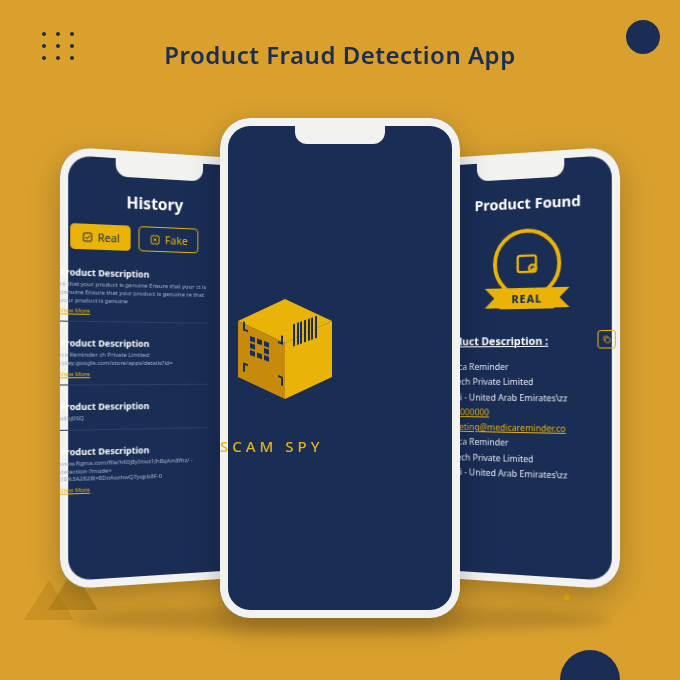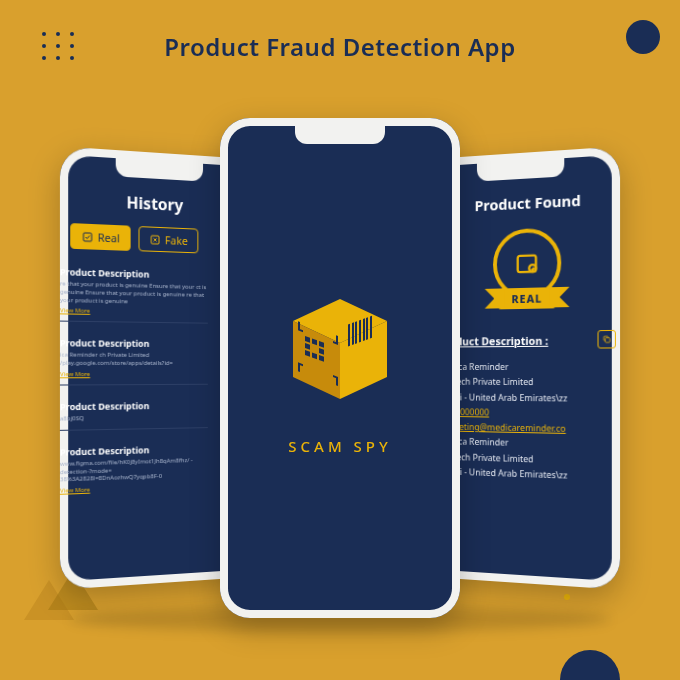--- a/index.html
+++ b/index.html
@@ -8,21 +8,21 @@
   
   .dots{position:absolute;display:grid;grid-template-columns:repeat(3,6px);gap:8px}
   .dots span{width:4px;height:4px;background:#1a2d55;border-radius:50%}
   .dots.top-left{top:32px;left:42px}
   .big-dot{position:absolute;width:34px;height:34px;border-radius:50%;background:#1a2d55;top:20px;right:20px}
   .half-circle{position:absolute;width:60px;height:60px;border-radius:50%;background:#1a2d55;bottom:-30px;right:60px}
   .small-dot{position:absolute;width:6px;height:6px;border-radius:50%;background:#eab308;bottom:80px;right:110px}
   .tri{position:absolute;width:0;height:0;border-style:solid;left:24px;bottom:60px;border-width:0 25px 40px 25px;border-color:transparent transparent #c08820 transparent;opacity:.6}
   .tri2{left:48px;bottom:70px;border-color:transparent transparent #a07310 transparent;opacity:.5}
 
-  .page-title{position:absolute;top:30px;left:0;width:100%;text-align:center;font-size:24px;font-weight:600;color:#1a2d55;letter-spacing:.5px}
+  .page-title{position:absolute;top:38px;left:0;width:100%;text-align:center;font-size:24px;font-weight:600;color:#1a2d55;letter-spacing:.5px}
 
   .stage{position:absolute;top:98px;left:0;width:100%;height:540px;display:flex;align-items:center;justify-content:center}
   
   
   .phone{background:#1a2d55;border-radius:30px;position:relative;box-shadow:0 10px 30px rgba(0,0,0,.25),inset 0 0 0 8px #f2f2f0;overflow:hidden;color:#fff}
   .phone .notch{position:absolute;top:8px;left:50%;transform:translateX(-50%);width:90px;height:18px;background:#f2f2f0;border-radius:0 0 12px 12px;z-index:5}
   
   .phone.center{width:240px;height:500px;z-index:3}
   .phone.side{width:200px;height:430px;z-index:1}
   .phone.left{margin-right:-40px;transform:perspective(800px) rotateY(14deg)}
@@ -40,21 +40,21 @@
   .hist-item{position:relative;padding:6px 40px 6px 0}
   .hist-item h4{font-size:9px;font-weight:700;color:#fff;margin-bottom:2px}
   .hist-item p{font-size:6px;line-height:1.3;color:#a8b4cc}
   .hist-item .more{font-size:6px;color:#eab308;text-decoration:underline;display:block;margin-top:2px}
   .hist-item .divider{height:1px;background:#2d3f66;margin-top:6px}
   .side-icons{position:absolute;right:4px;top:2px;display:flex;flex-direction:column;gap:6px}
   .ibox{width:22px;height:22px;border:1px solid #eab308;border-radius:4px;display:flex;align-items:center;justify-content:center}
   .ibox svg{width:11px;height:11px;stroke:#eab308;fill:none;stroke-width:2}
 
   
-  .p-center .splash{position:absolute;inset:0;display:flex;flex-direction:column;align-items:center;justify-content:center;gap:25px}
+  .p-center .splash{position:absolute;inset:0;display:flex;flex-direction:column;justify-content:center;gap:25px}
   .logo-wrap{position:relative;width:130px;height:130px}
   .box-logo{position:absolute;inset:0}
   .app-name{font-size:15px;letter-spacing:4px;color:#eab308;font-weight:500}
 
   
   .p-right .inner{padding:40px 0 10px 14px}
   .p-right h2{font-size:15px;font-weight:700;text-align:center;margin-bottom:14px}
   .badge{width:90px;height:90px;margin:0 auto 14px;position:relative}
   .badge-circle{width:70px;height:70px;border:4px solid #eab308;border-radius:50%;position:absolute;top:2px;left:10px;display:flex;align-items:center;justify-content:center}
   .badge-circle svg{width:28px;height:28px;stroke:#eab308;fill:none;stroke-width:2}

